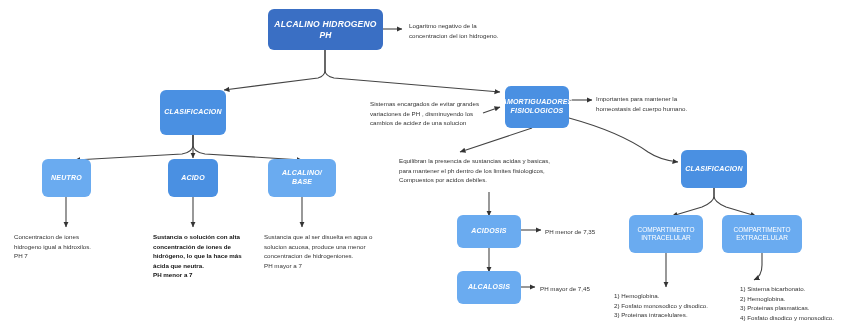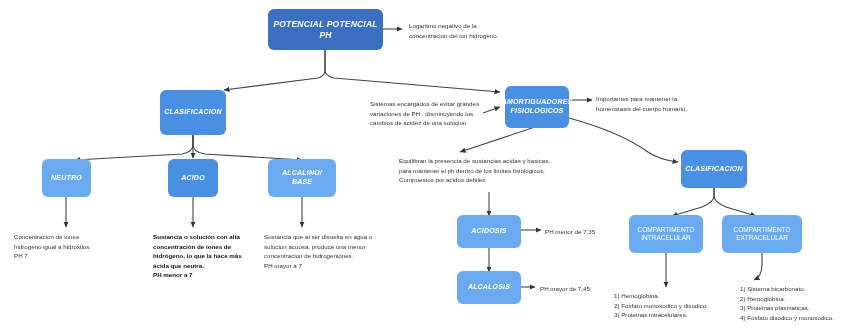--- a/index.html
+++ b/index.html
@@ -105,21 +105,21 @@
       <path d="M521,287 L535,287"></path>
       <path d="M569,118 Q620,132 648,152 Q660,160 678,162"></path>
       <path d="M714,188 L714,196 Q714,202 702,207 L672,216"></path>
       <path d="M714,188 L714,196 Q714,202 726,207 L756,216"></path>
       <path d="M666,253 L666,287"></path>
       <path d="M762,253 L762,265 Q762,276 754,280"></path>
     </g>
   </svg>
 
   <div class="node root" style="left:268px; top:9px; width:115px; height:41px;">
-    <span>POTENCIAL POTENCIAL
+    <span>ALCALINO HIDROGENO
 PH</span>
   </div>
 
   <div class="node lvl1" style="left:160px; top:90px; width:66px; height:45px;">
     <span>CLASIFICACION</span>
   </div>
 
   <div class="node lvl2" style="left:42px; top:159px; width:49px; height:38px;">
     <span>NEUTRO</span>
   </div>

